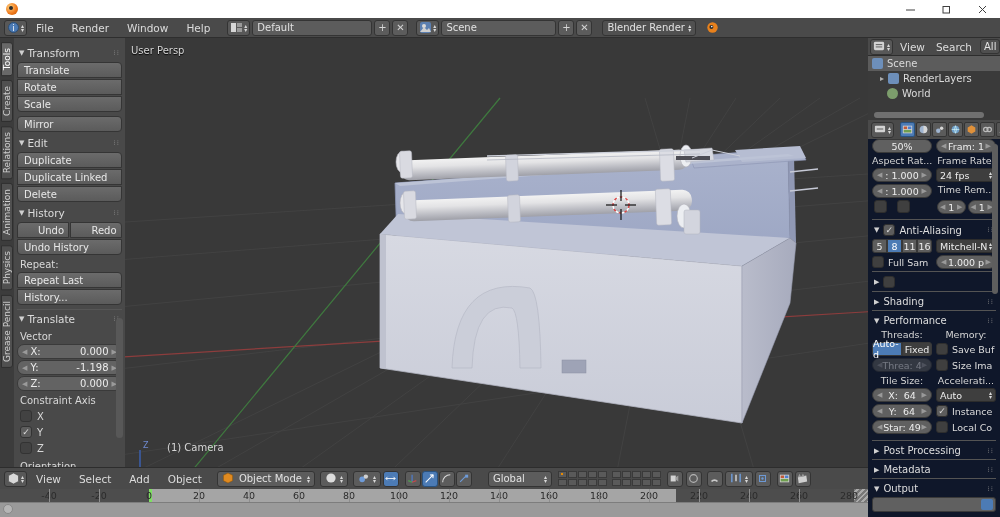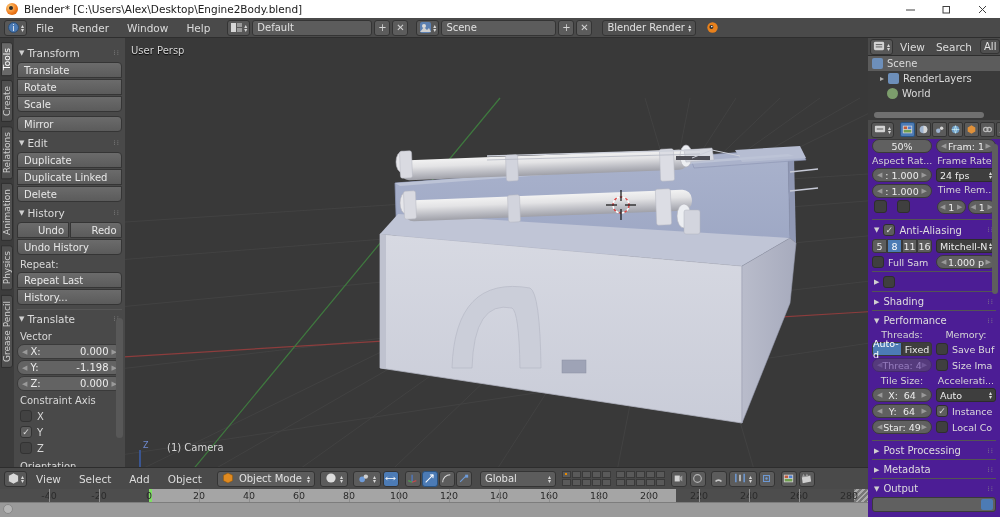--- a/index.html
+++ b/index.html
@@ -141,21 +141,21 @@
     height:18px; background:#4a4a4a; display:flex; align-items:center; gap:2px;
     border-bottom:1px solid #2d2d2d;
   }
   .out-row{ display:flex; align-items:center; gap:4px; height:15px; padding-left:4px; font-size:10px; color:#dadada;}
   .out-row.sel{ background:#5c5c5c; }
   .mini-ico{ width:11px;height:11px;border-radius:2px;display:inline-block;flex:none;}
 
   
   .props{
     position:absolute; left:868px; top:120px; width:132px; height:397px;
-    background:#4c1d95; overflow:hidden;
+    background:#0f172a; overflow:hidden;
   }
   .props-hdr{ height:19px; background:#4a4a4a; display:flex; align-items:center; gap:2px; padding-left:2px;}
   .ptabs{ display:flex; gap:1px; }
   .ptab{ width:15px;height:15px;border:1px solid #343434;border-radius:2px;background:#5b5b5b;
          display:flex;align-items:center;justify-content:center;font-size:9px;}
   .ptab.active{ background:#4c7bb5; border-color:#29527f;}
   .pbody{ padding:0 4px; }
   .prow{ display:flex; gap:4px; margin-bottom:2px; }
   .pcol{ flex:1; min-width:0; }
   .pill{
@@ -205,21 +205,20 @@
   .tl-hatch{position:absolute; right:0; top:0; width:14px; height:13px;
     background:repeating-linear-gradient(135deg,#777 0 2px,#aaa 2px 4px);}
 </style>
 </head>
 <body>
 
 <div id="app">
 
   <div class="titlebar">
     <span class="tb-logo"></span>
-    <span class="tb-title">Blender* [C:\Users\Alex\Desktop\Engine2Body.blend]</span>
     <div class="tb-ctrls">
       <div class="tb-btn">
         <svg width="11" height="11" viewBox="0 0 11 11">
             <line x1="1" y1="6" x2="10" y2="6" stroke="#404040" stroke-width="1"></line>
           </svg>
       </div>
       <div class="tb-btn">
         <svg width="11" height="11" viewBox="0 0 11 11">
             <rect x="2" y="2.5" width="6.5" height="6.5" fill="none" stroke="#404040" stroke-width="1"></rect>
           </svg>
@@ -584,21 +583,21 @@
           <path d="M2 11 A9 9 0 0 1 11 2" stroke="#dcdcdc" stroke-width="1.3" fill="none"></path>
         </svg>
     </div>
     <div class="icon-sq" style="margin-left:1px">
       <svg width="11" height="11" viewBox="0 0 13 13">
           <path d="M2.5 10.5 L9.5 3.5" stroke="#6e9bd8" stroke-width="1.3"></path>
           <rect x="8.5" y="2" width="3.5" height="3.5" fill="#6e9bd8"></rect>
         </svg>
     </div>
 
-    <div class="dd-field" style="width:76px;margin-left:8px;justify-content:space-between">
+    <div class="dd-field" style="width:64px;margin-left:16px;justify-content:space-between">
       <span>Global</span>
       <span class="spin-arrows">
           <span>▴</span>
           <span>▾</span>
         </span>
     </div>
 
     <div class="layerblock" style="margin-left:6px">
       <div class="layerrow">
         <div class="lcell dot"></div>

